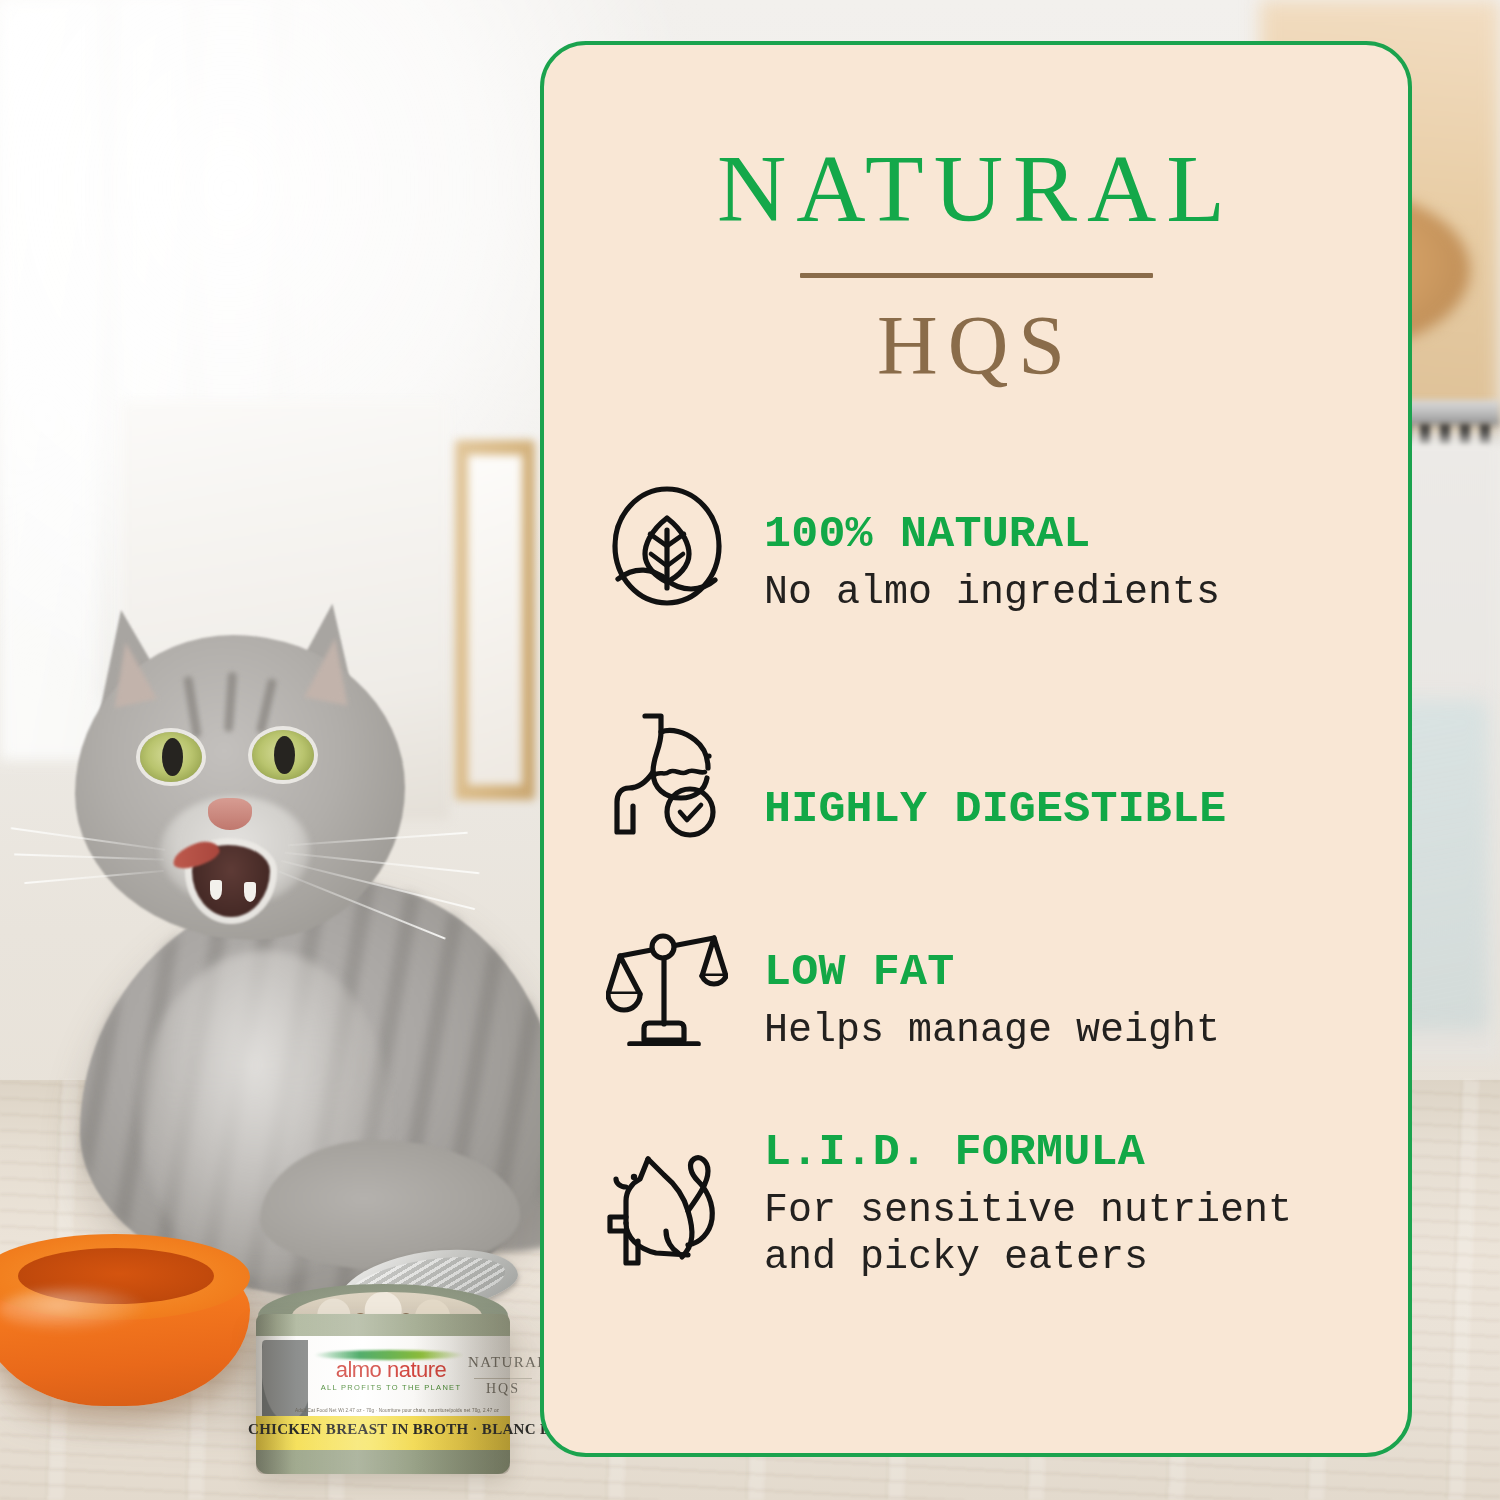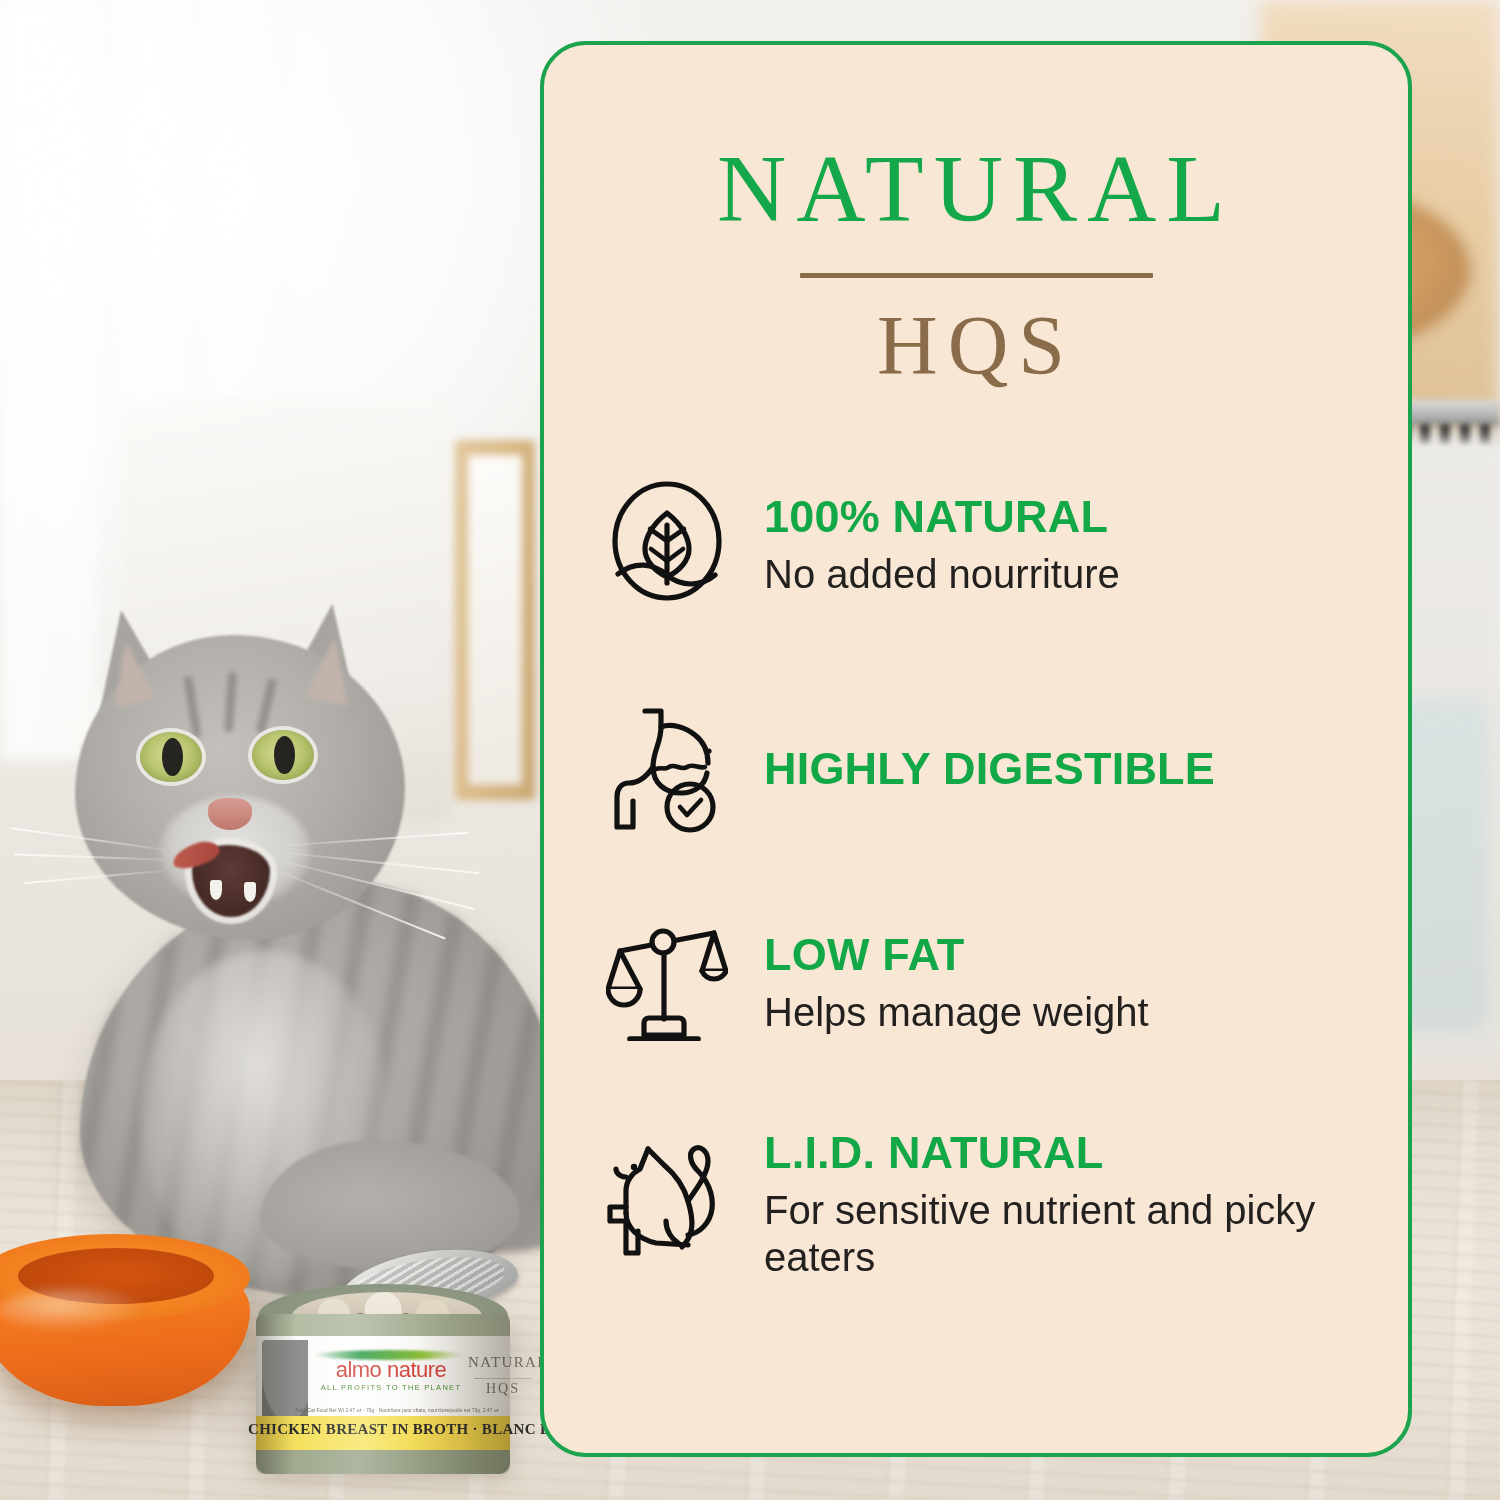--- a/index.html
+++ b/index.html
@@ -380,24 +380,25 @@
     color:#8a6c4a;
     font-size:84px;
     letter-spacing:10px;
     line-height:1;
     margin:26px 0 0;
     font-weight:normal;
   }
 
   .features{margin-top:78px;}
   .feature{
-    display:flex;align-items:center;
+    display:flex;align-items:flex-end;
     padding:0 32px 0 58px;
     margin-bottom:60px;
     min-height:150px;
+    font-family:Liberation Mono, monospace;
   }
   .feature-icon{
     width:130px;min-width:130px;height:140px;
     display:flex;align-items:center;justify-content:center;
   }
   .feature-icon svg{display:block;}
   .feature-text{padding-left:32px;padding-top:10px;}
   .feature-title{
     color:#12a847;
     font-weight:bold;
@@ -526,21 +527,21 @@
           <svg width="116" height="124" viewBox="0 0 116 124" fill="none" stroke="#111" stroke-width="5.2">
             <ellipse cx="58" cy="62" rx="52" ry="57"></ellipse>
             <path d="M58 104 V46" stroke-linecap="round"></path>
             <path d="M58 34 C76 48 80 62 80 70 C80 82 70 92 58 98 C46 92 36 82 36 70 C36 62 40 48 58 34 Z" stroke-linejoin="round"></path>
             <path d="M58 62 L41 50 M58 62 L75 50 M58 82 L42 70 M58 82 L74 70" stroke-width="4.6" stroke-linecap="round"></path>
             <path d="M9 95 C26 82 44 84 58 96 C72 108 92 108 106 96" stroke-linecap="round"></path>
           </svg>
         </div>
         <div class="feature-text">
           <p class="feature-title">100% NATURAL</p>
-          <p class="feature-desc">No added nourriture</p>
+          <p class="feature-desc">No almo ingredients</p>
         </div>
       </div>
 
       <div class="feature f2">
         <div class="feature-icon">
           <svg width="116" height="136" viewBox="0 0 116 136" fill="none" stroke="#111" stroke-width="5.2" stroke-linecap="round" stroke-linejoin="round">
             <path d="M36 10 H52 V26 C52 42 44 50 44 66 C44 82 56 92 72 92 C86 92 96 84 98 72"></path>
             <path d="M52 26 C62 22 76 26 86 34 C95 41 99 52 99 62"></path>
             <path d="M44 66 C36 78 28 82 20 82 C12 82 8 88 8 96 V126 H24 V100"></path>
             <path d="M44 70 C50 64 55 70 60 66 C66 62 72 70 78 66 C84 62 90 68 96 66" stroke-width="4.6"></path>
@@ -582,20 +583,20 @@
             <path d="M22 42 C16 42 12 38 12 34"></path>
             <path d="M22 78 C22 92 34 104 52 108 L84 110"></path>
             <path d="M22 72 H6 V86 H22"></path>
             <path d="M22 86 V118 H34 V96"></path>
             <circle cx="30" cy="32" r="3.2" fill="#111" stroke="none"></circle>
             <path d="M84 66 C94 52 104 38 104 26 C104 16 96 10 90 14 C84 18 86 28 94 36 C102 44 110 58 108 74 C106 88 96 98 84 100"></path>
             <path d="M62 86 C62 96 68 104 74 108"></path>
           </svg>
         </div>
         <div class="feature-text">
-          <p class="feature-title">L.I.D. NATURAL</p>
+          <p class="feature-title">L.I.D. FORMULA</p>
           <p class="feature-desc">For sensitive nutrient and picky eaters</p>
         </div>
       </div>
 
     </div>
   </div>
 </div>
 
 </body></html>

